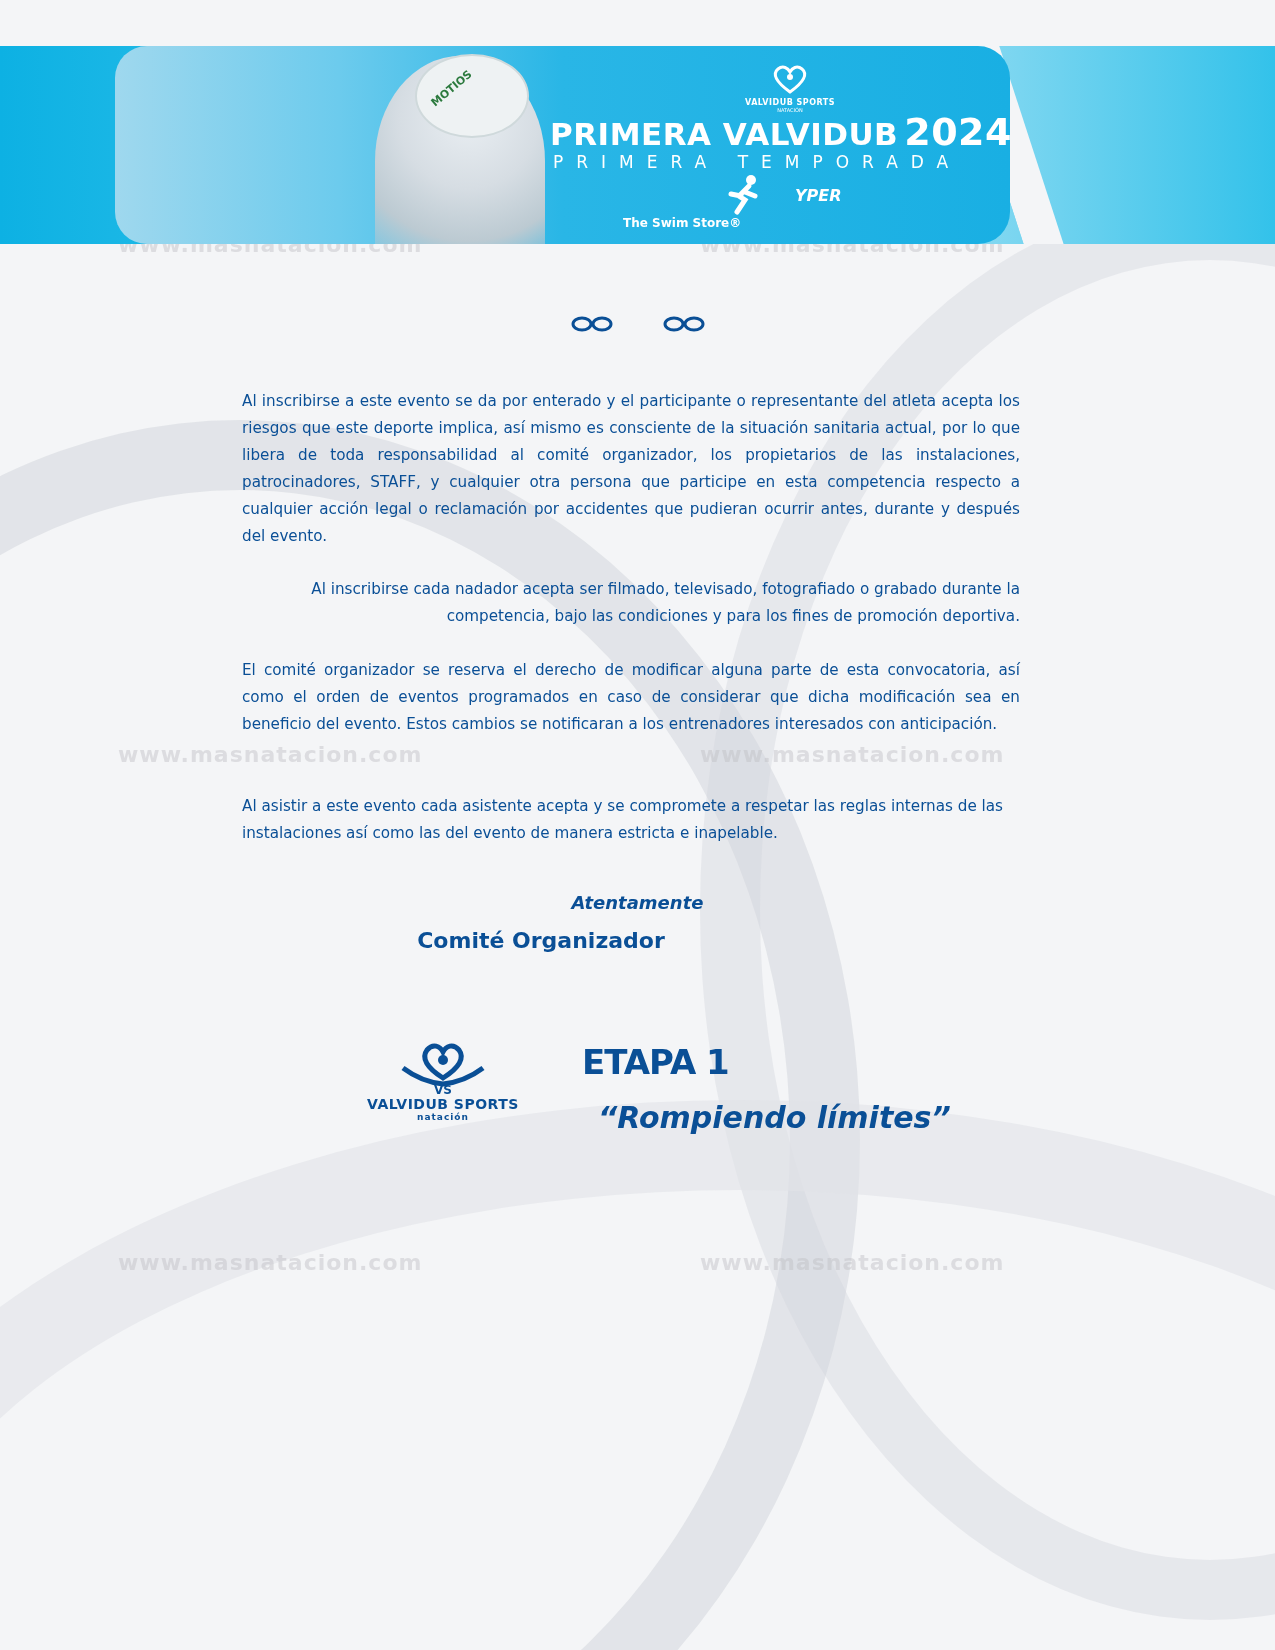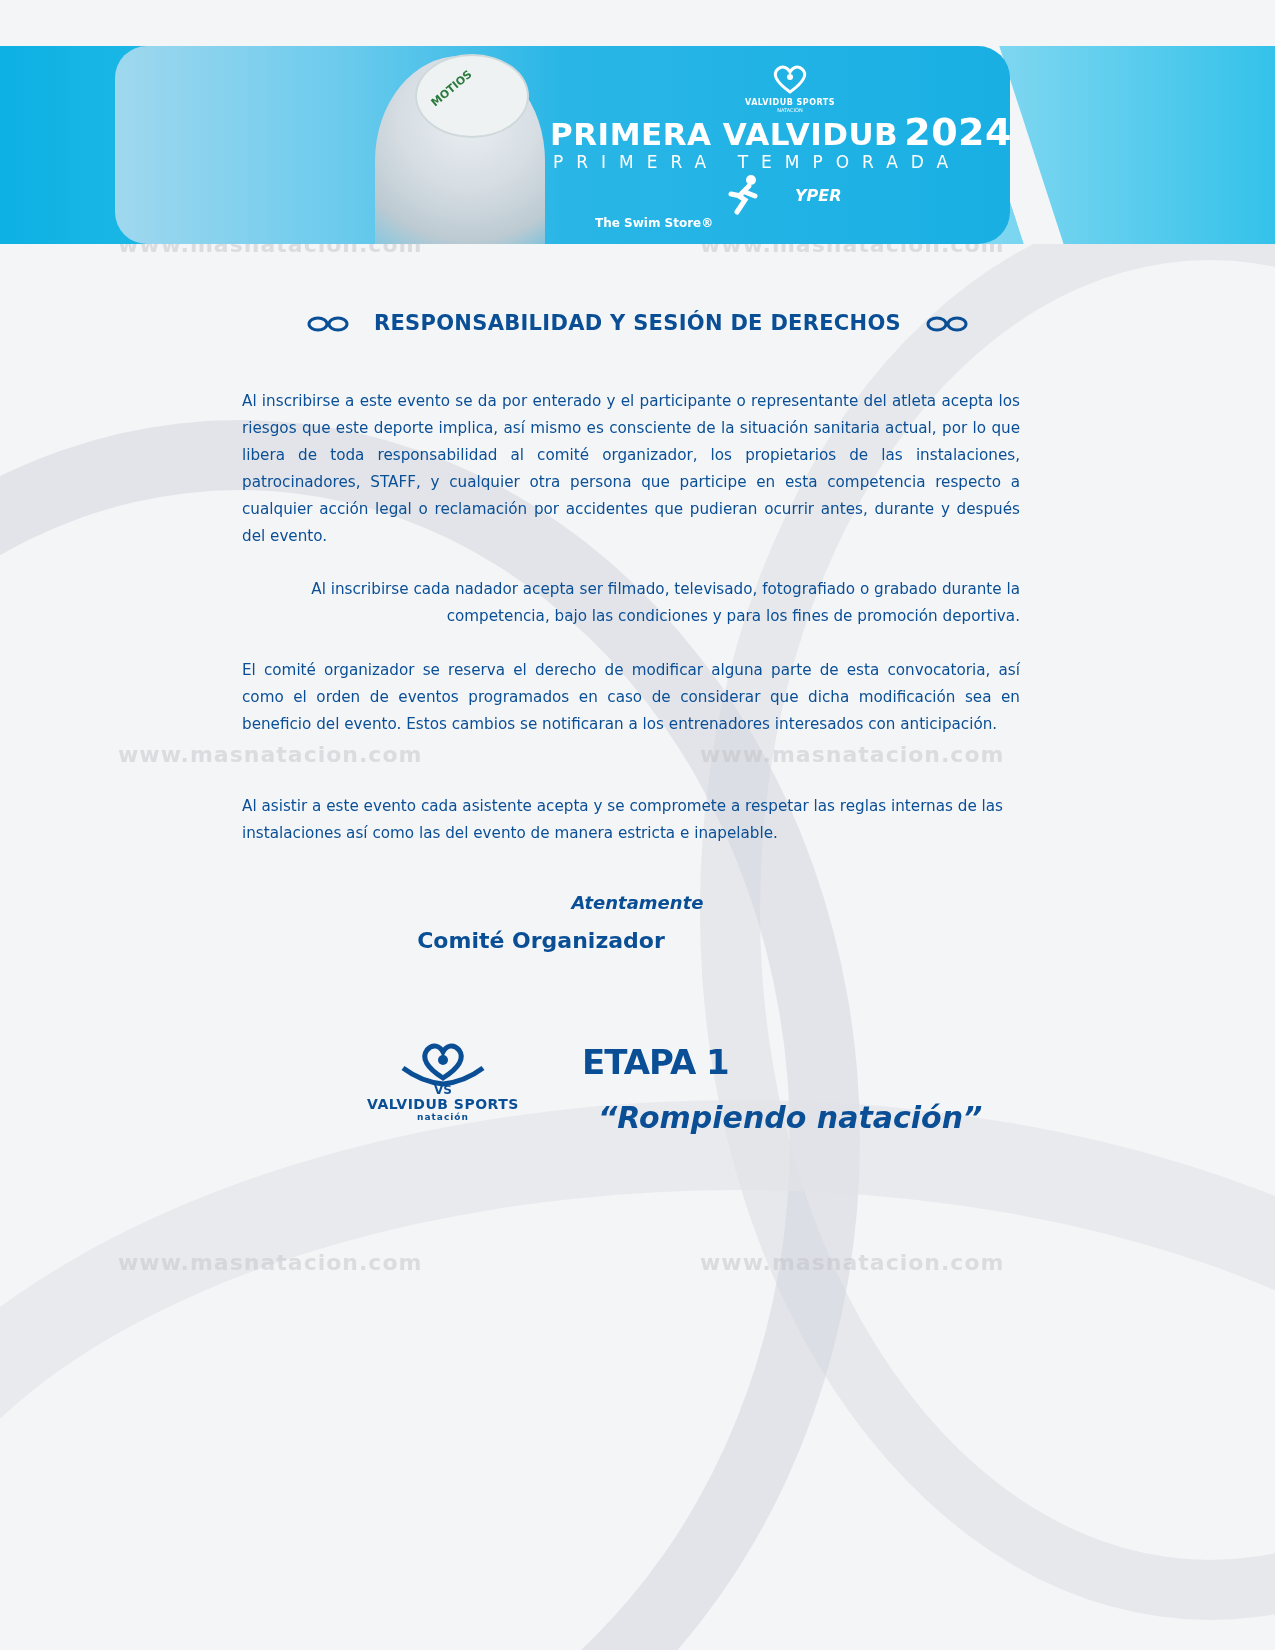--- a/index.html
+++ b/index.html
@@ -18,21 +18,21 @@
   .cap{position:absolute;left:300px;top:8px;width:110px;height:80px;border-radius:50%;background:#eef2f3;border:2px solid #cfd9db;}
   .cap-text{position:absolute;left:312px;top:36px;font-size:11px;color:#2c7a3e;font-weight:bold;transform:rotate(-40deg);}
   .brand-logo{position:absolute;left:615px;top:18px;width:120px;text-align:center;color:#fff;}
   .brand-logo .mark{font-size:26px;line-height:26px;}
   .brand-logo .nm{font-size:8px;font-weight:bold;letter-spacing:0.5px;}
   .brand-logo .sub{font-size:5px;}
   .b-title{position:absolute;left:435px;top:64px;font-size:31px;font-weight:bold;color:#fff;letter-spacing:0.5px;white-space:nowrap;}
   .b-title .yr{font-size:38px;margin-left:6px;}
   .b-sub{position:absolute;left:438px;top:106px;font-size:17px;color:#fff;letter-spacing:13px;white-space:nowrap;}
   .sponsor{position:absolute;top:140px;color:#fff;font-weight:bold;white-space:nowrap;}
-  .sp1{left:480px;font-size:12px;margin-top:30px;}
+  .sp1{left:508px;font-size:12px;margin-top:30px;}
   .sp2{left:608px;top:128px;font-size:30px;}
   .sp3{left:680px;font-size:16px;font-style:italic;}
   
   .heading{position:absolute;left:0;top:311px;width:1275px;text-align:center;font-size:21px;font-weight:bold;color:#0a4f96;letter-spacing:0.3px;}
   .heading .goggle{display:inline-block;width:44px;font-size:18px;vertical-align:middle;margin:0 24px;}
   .goggle svg{display:block;}
   .para{position:absolute;left:242px;width:778px;font-size:15.2px;line-height:27px;text-align:justify;color:#0a4f96;}
   .p1{top:388px;}
   .p2{top:576px;text-align:right;}
   .p3{top:657px;}
@@ -90,21 +90,21 @@
   </div>
 </div>
 
 <div class="heading">
   <span class="goggle">
     <svg width="44" height="16" viewBox="0 0 44 16">
         <ellipse cx="12" cy="8" rx="9" ry="6" fill="none" stroke="#0a4f96" stroke-width="3"></ellipse>
         <ellipse cx="32" cy="8" rx="9" ry="6" fill="none" stroke="#0a4f96" stroke-width="3"></ellipse>
         <line x1="21" y1="8" x2="23" y2="8" stroke="#0a4f96" stroke-width="3"></line>
       </svg>
-  </span><span>RESPONSABILIDAD Y SESIÓN DE DERECHOS</span><span class="goggle">
+  </span><span class="goggle">
     <svg width="44" height="16" viewBox="0 0 44 16">
         <ellipse cx="12" cy="8" rx="9" ry="6" fill="none" stroke="#0a4f96" stroke-width="3"></ellipse>
         <ellipse cx="32" cy="8" rx="9" ry="6" fill="none" stroke="#0a4f96" stroke-width="3"></ellipse>
         <line x1="21" y1="8" x2="23" y2="8" stroke="#0a4f96" stroke-width="3"></line>
       </svg>
   </span>
 </div>
 
 <p class="para p1" style="margin:0;">Al inscribirse a este evento se da por enterado y el participante o representante del atleta acepta  los riesgos que este deporte implica, así mismo es consciente de la situación sanitaria actual, por lo que  libera de toda responsabilidad al comité organizador, los propietarios de las instalaciones, patrocinadores, STAFF, y cualquier otra persona que participe en esta competencia respecto a cualquier acción legal o reclamación por accidentes que pudieran ocurrir antes, durante y después  del evento.</p>
 <p class="para p2" style="margin:0;">Al inscribirse cada nadador acepta ser filmado, televisado, fotografiado o grabado durante la competencia, bajo las condiciones y para los fines de promoción deportiva.</p>
@@ -120,13 +120,13 @@
       <path d="M46 40 C30 30 24 20 30 12 C36 5 43 8 46 14 C49 8 56 5 62 12 C68 20 62 30 46 40Z" fill="none" stroke="#0a4f96" stroke-width="5"></path>
       <circle cx="46" cy="22" r="5" fill="#0a4f96"></circle>
       <path d="M6 30 C14 36 26 44 46 46 C66 44 78 36 86 30" fill="none" stroke="#0a4f96" stroke-width="5"></path>
       <text x="46" y="56" font-size="12" font-weight="bold" fill="#0a4f96" text-anchor="middle" font-family="DejaVu Sans, sans-serif">VS</text>
     </svg>
   </div>
   <div class="nm">VALVIDUB SPORTS</div>
   <div class="sub">natación</div>
 </div>
 <div class="etapa">ETAPA 1</div>
-<div class="lema">“Rompiendo natación”</div>
+<div class="lema">“Rompiendo límites”</div>
 
 </body></html>

